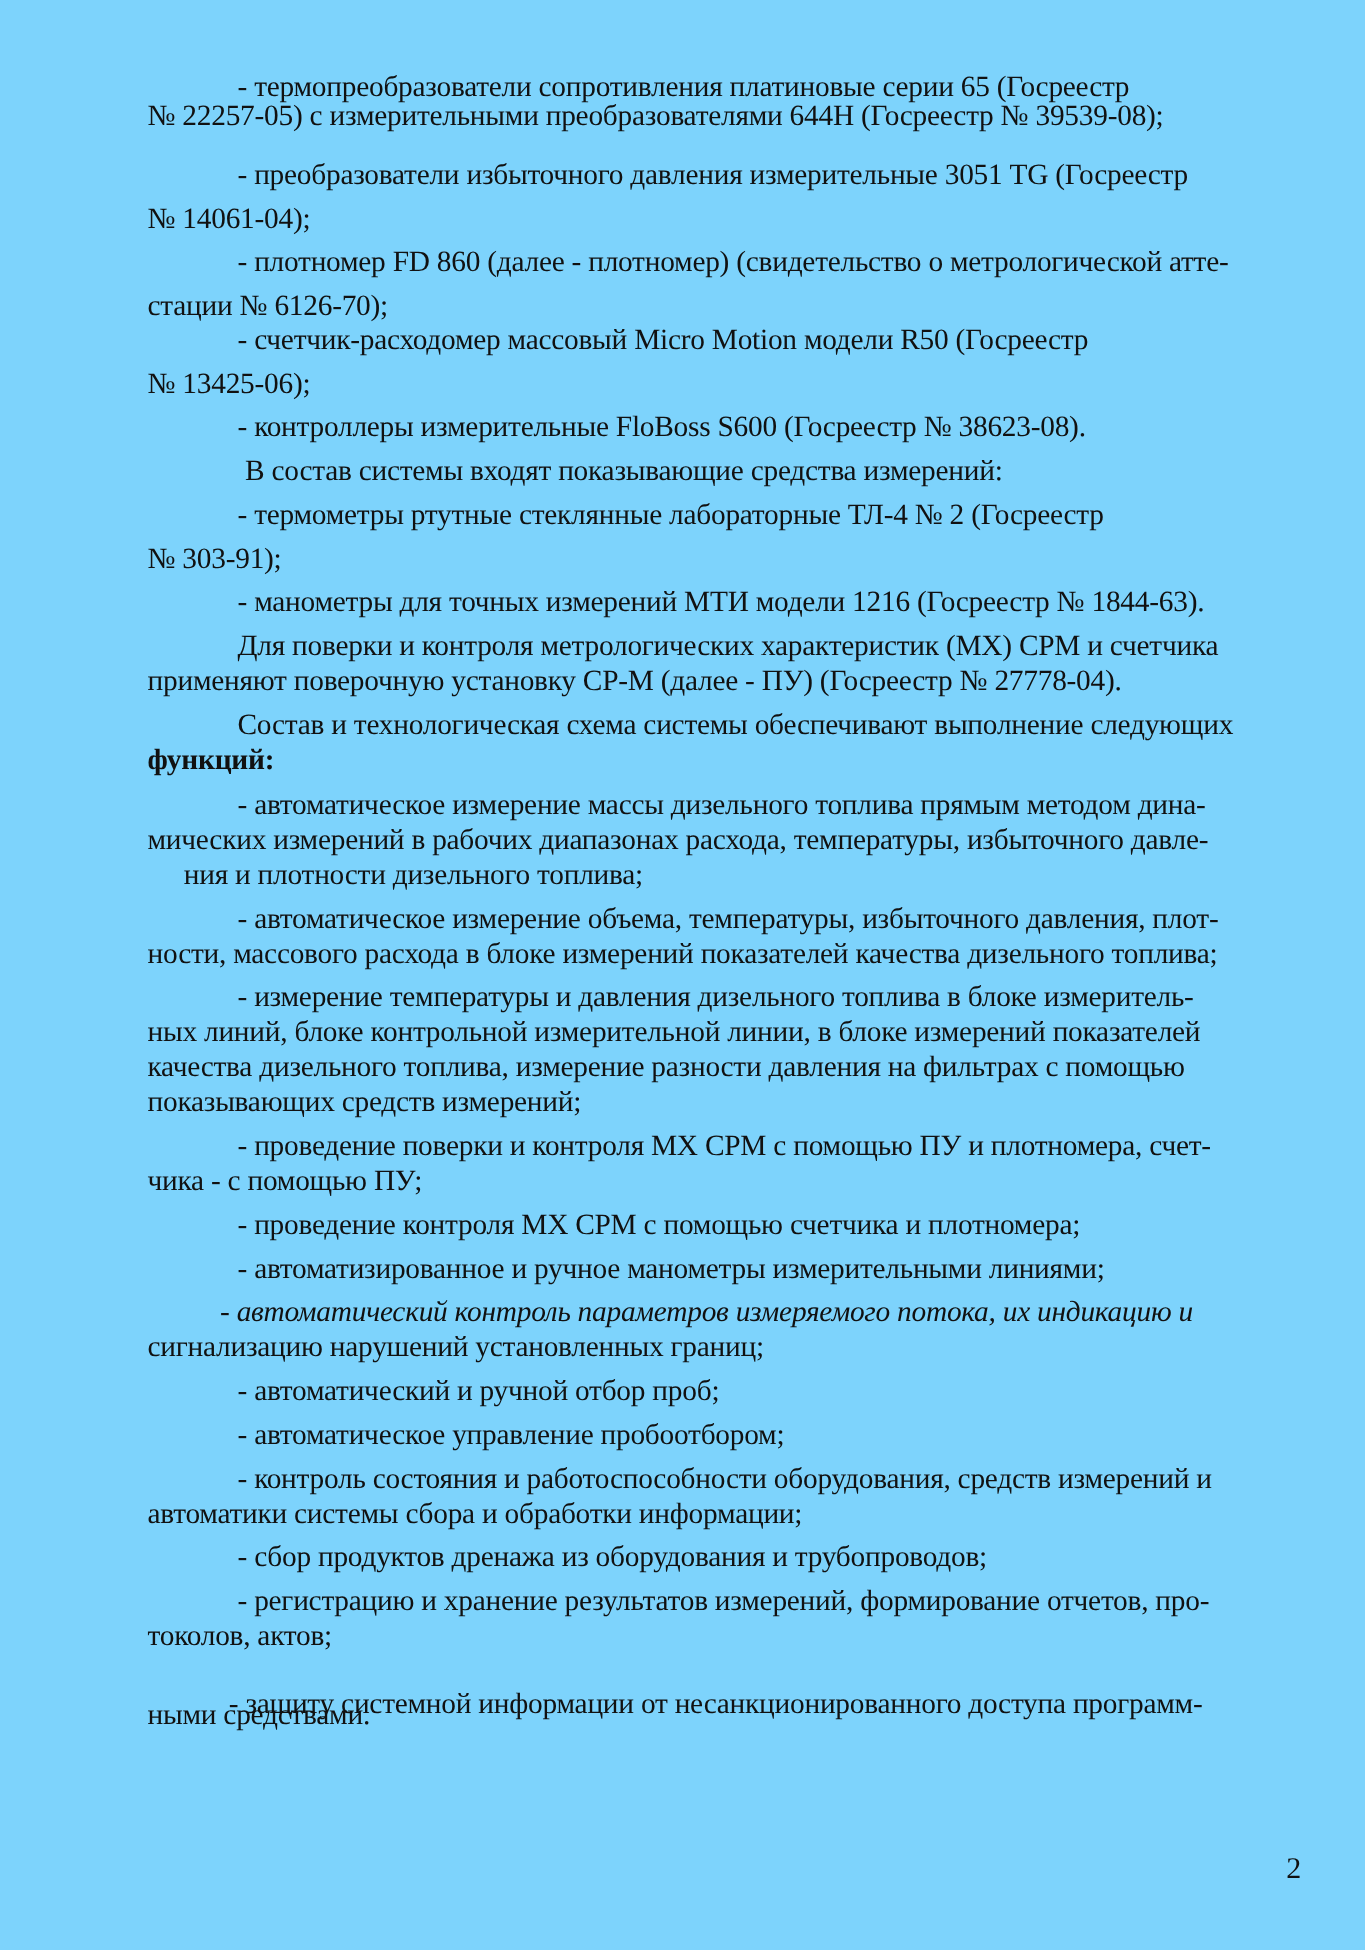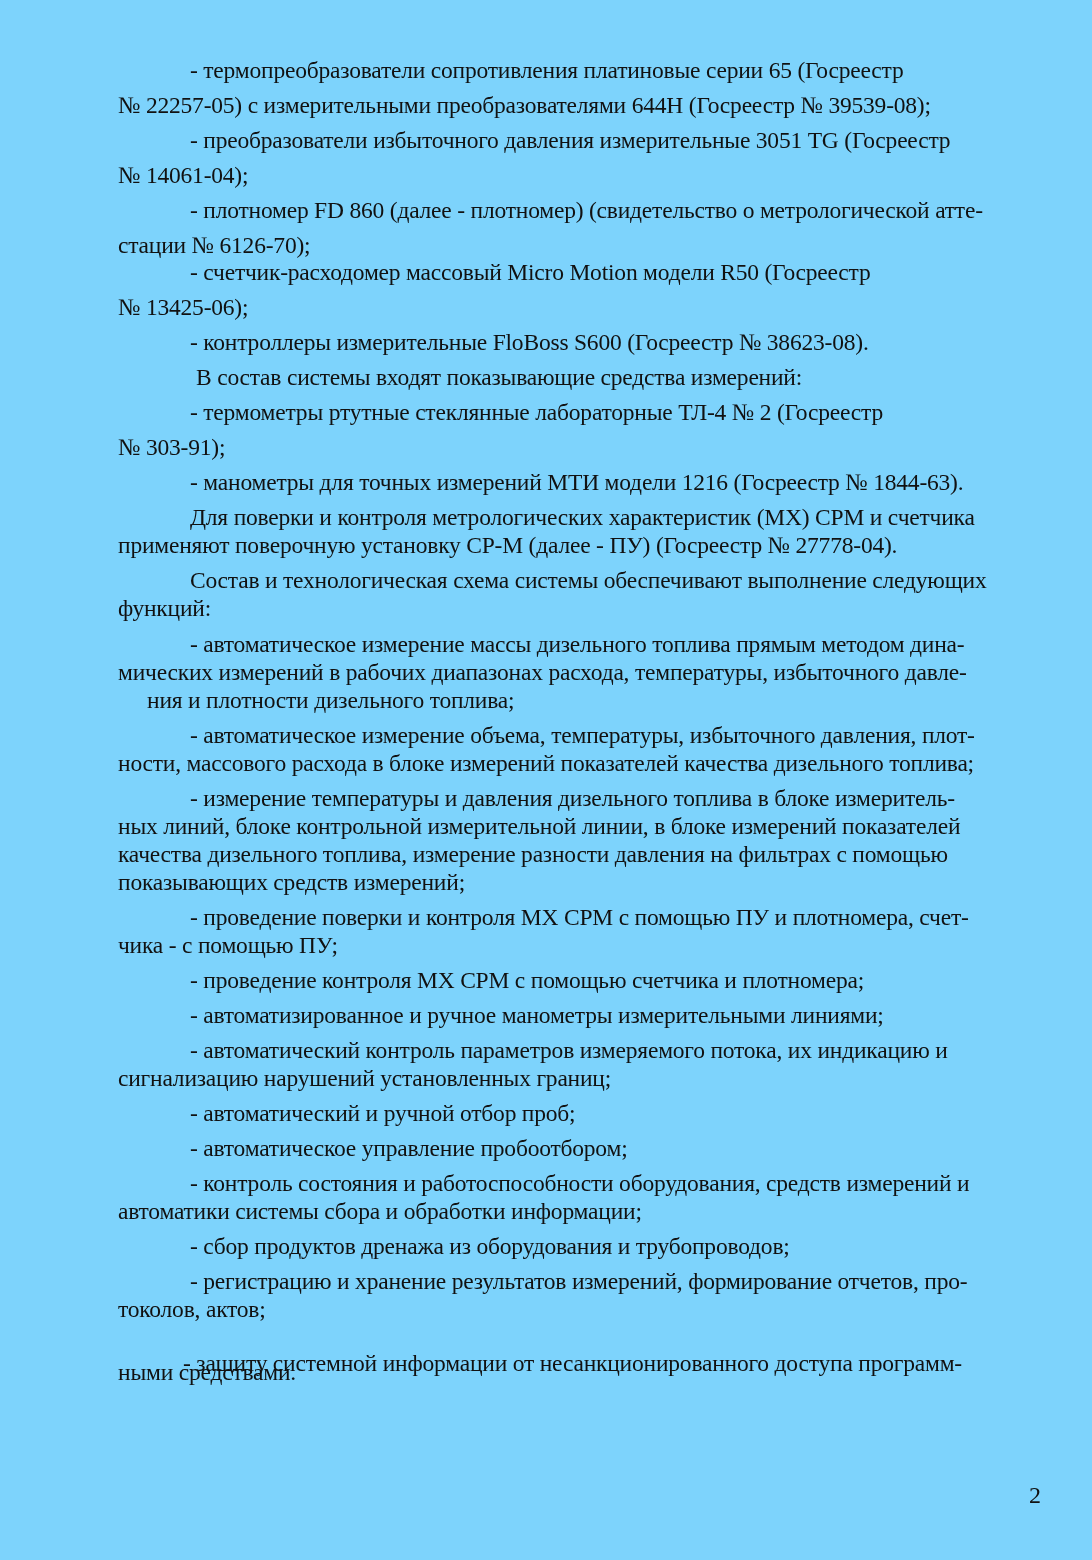--- a/index.html
+++ b/index.html
@@ -18,50 +18,50 @@
     position: absolute; left: 1029px; top: 1482px;
     font-family: "Liberation Serif", serif; font-size: 24px; color: #111;
   }
 </style>
 </head>
 <body>
 
 <div class="page">
   <div id="lines">
       <div class="line" style="left: 190px; top: 56px;">- термопреобразователи сопротивления платиновые серии 65 (Госреестр</div>
-      <div class="line" style="left: 118px; top: 91px;">№ 22257-05) с измерительными преобразователями 644H (Госреестр № 39539-08);</div>
+      <div class="line" style="left: 118px; top: 79px;">№ 22257-05) с измерительными преобразователями 644H (Госреестр № 39539-08);</div>
       <div class="line" style="left: 190px; top: 126px;">- преобразователи избыточного давления измерительные 3051 TG (Госреестр</div>
       <div class="line" style="left: 118px; top: 161px;">№ 14061-04);</div>
       <div class="line" style="left: 190px; top: 196px;">- плотномер FD 860 (далее - плотномер) (свидетельство о метрологической атте-</div>
       <div class="line" style="left: 118px; top: 231px;">стации № 6126-70);</div>
       <div class="line" style="left: 190px; top: 258px;">- счетчик-расходомер массовый Micro Motion модели R50 (Госреестр</div>
       <div class="line" style="left: 118px; top: 293px;">№ 13425-06);</div>
       <div class="line" style="left: 190px; top: 328px;">- контроллеры измерительные FloBoss S600 (Госреестр  № 38623-08).</div>
       <div class="line" style="left: 196px; top: 363px;">В состав системы входят показывающие средства измерений:</div>
       <div class="line" style="left: 190px; top: 398px;">- термометры ртутные стеклянные лабораторные ТЛ-4 № 2 (Госреестр</div>
       <div class="line" style="left: 118px; top: 433px;">№ 303-91);</div>
       <div class="line" style="left: 190px; top: 468px;">- манометры для точных измерений МТИ модели 1216 (Госреестр № 1844-63).</div>
       <div class="line" style="left: 190px; top: 503px;">Для поверки и контроля метрологических характеристик (МХ) СРМ и счетчика</div>
       <div class="line" style="left: 118px; top: 531px;">применяют поверочную установку СР-М (далее - ПУ) (Госреестр № 27778-04).</div>
       <div class="line" style="left: 190px; top: 566px;">Состав и технологическая схема системы обеспечивают выполнение следующих</div>
-      <div class="line" style="left: 118px; top: 594px;">функций:</div>
+      <div class="line" style="left: 118px; top: 594px; font-weight: bold;">функций:</div>
       <div class="line" style="left: 190px; top: 630px;">- автоматическое измерение массы дизельного топлива прямым методом дина-</div>
       <div class="line" style="left: 118px; top: 658px;">мических измерений в рабочих диапазонах расхода, температуры, избыточного давле-</div>
       <div class="line" style="left: 118px; top: 686px; margin-left: 29px;">ния и плотности дизельного топлива;</div>
       <div class="line" style="left: 190px; top: 721px;">- автоматическое измерение объема, температуры, избыточного давления, плот-</div>
       <div class="line" style="left: 118px; top: 749px;">ности, массового расхода в блоке измерений показателей качества дизельного топлива;</div>
       <div class="line" style="left: 190px; top: 784px;">- измерение температуры и давления дизельного топлива в блоке измеритель-</div>
       <div class="line" style="left: 118px; top: 812px;">ных линий, блоке контрольной измерительной линии, в блоке измерений показателей</div>
       <div class="line" style="left: 118px; top: 840px;">качества дизельного топлива, измерение разности давления на фильтрах с помощью</div>
       <div class="line" style="left: 118px; top: 868px;">показывающих средств измерений;</div>
       <div class="line" style="left: 190px; top: 903px;">- проведение поверки и контроля МХ СРМ с помощью ПУ и плотномера, счет-</div>
       <div class="line" style="left: 118px; top: 931px;">чика - с помощью ПУ;</div>
       <div class="line" style="left: 190px; top: 966px;">- проведение контроля МХ СРМ с помощью счетчика и плотномера;</div>
       <div class="line" style="left: 190px; top: 1001px;">- автоматизированное и ручное манометры измерительными линиями;</div>
-      <div class="line" style="left: 190px; top: 1036px;">- автоматический контроль параметров измеряемого потока, их индикацию и</div>
+      <div class="line" style="left: 176px; top: 1036px; font-style: italic;">- автоматический контроль параметров измеряемого потока, их индикацию и</div>
       <div class="line" style="left: 118px; top: 1064px;">сигнализацию нарушений установленных границ;</div>
       <div class="line" style="left: 190px; top: 1099px;">- автоматический и ручной отбор проб;</div>
       <div class="line" style="left: 190px; top: 1134px;">- автоматическое управление пробоотбором;</div>
       <div class="line" style="left: 190px; top: 1169px;">- контроль состояния и работоспособности оборудования, средств измерений и</div>
       <div class="line" style="left: 118px; top: 1197px;">автоматики системы сбора и обработки информации;</div>
       <div class="line" style="left: 190px; top: 1232px;">- сбор продуктов дренажа из оборудования и трубопроводов;</div>
       <div class="line" style="left: 190px; top: 1267px;">- регистрацию и хранение результатов измерений, формирование отчетов, про-</div>
       <div class="line" style="left: 118px; top: 1295px;">токолов, актов;</div>
       <div class="line" style="left: 183px; top: 1330px; margin-top: 19px;">- защиту системной информации от несанкционированного доступа программ-</div>
       <div class="line" style="left: 118px; top: 1358px;">ными средствами.</div>

